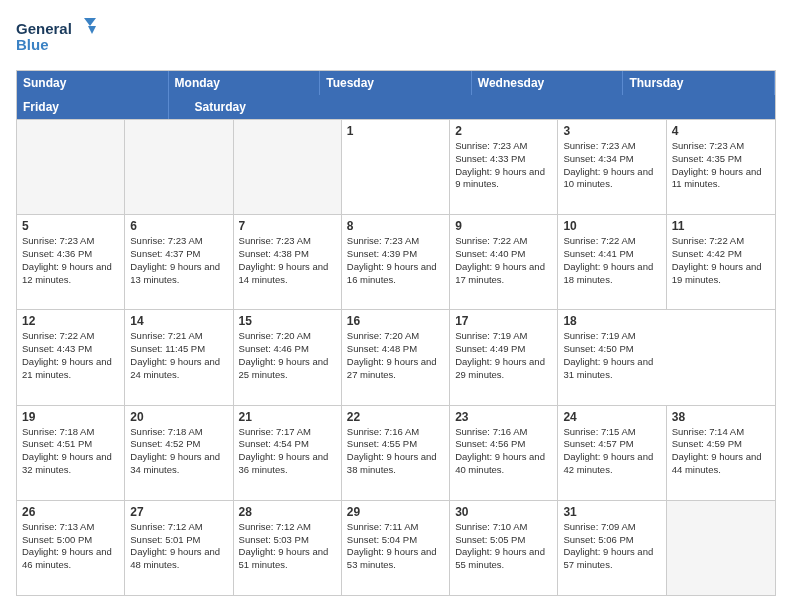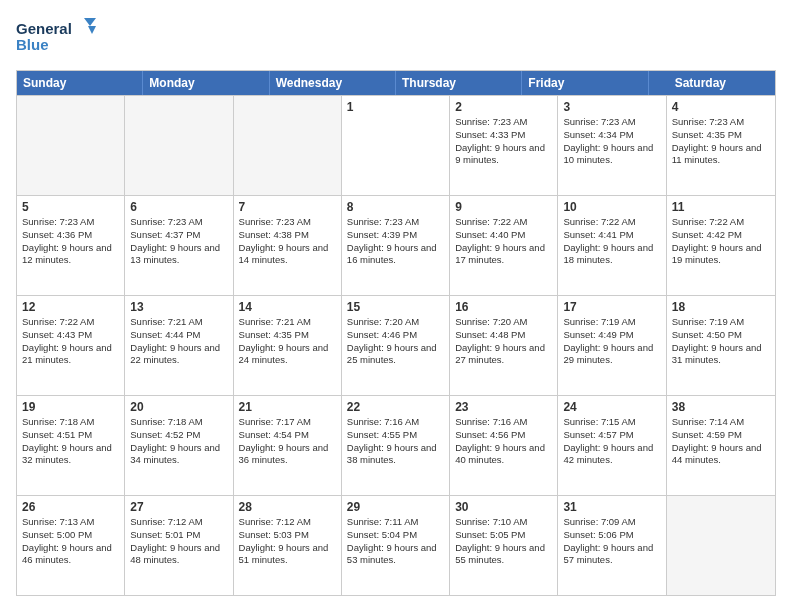--- a/index.html
+++ b/index.html
@@ -41,21 +41,21 @@
       color: #555;
     }
     .calendar {
       flex: 1;
       display: flex;
       flex-direction: column;
       border: 1px solid #ccc;
     }
     .cal-header {
       display: grid;
-      grid-template-columns: repeat(6, 1fr);
+      grid-template-columns: repeat(5, 1fr);
       background: #3b6db5;
     }
     .cal-header-cell {
       color: #fff;
       font-size: 12px;
       font-weight: bold;
       padding: 5px 6px;
       text-align: left;
       border-right: 1px solid #5a8ad0;
     }
@@ -110,20 +110,21 @@
     <div class="title-block">
       <div class="month-title"></div>
       <div class="location"></div>
     </div>
   </div>
 
   <div class="calendar">
     <div class="cal-header">
     <div class="cal-header-cell">Sunday</div>
         <div class="cal-header-cell">Monday</div>
+        <div class="cal-header-cell">Tuesday</div>
         <div class="cal-header-cell">Wednesday</div>
         <div class="cal-header-cell">Thursday</div>
         <div class="cal-header-cell">Friday</div>
         <div class="cal-header-cell">Saturday</div>
       </div>
     <div class="cal-body">
     <div class="cal-row">
           <div class="cal-cell empty"></div>
           <div class="cal-cell empty"></div>
           <div class="cal-cell empty"></div>
@@ -205,30 +206,23 @@
         </div>
         <div class="cal-row">
           <div class="cal-cell">
             <div class="day-number">12</div>
             <div class="cell-text">Sunrise: 7:22 AM
 Sunset: 4:43 PM
 Daylight: 9 hours
 and 21 minutes.</div>
           </div>
           <div class="cal-cell">
-            <div class="day-number">13</div>
-            <div class="cell-text">Sunrise: 7:21 AM
-Sunset: 4:44 PM
-Daylight: 9 hours
-and 22 minutes.</div>
-          </div>
-          <div class="cal-cell">
             <div class="day-number">14</div>
             <div class="cell-text">Sunrise: 7:21 AM
-Sunset: 4:35 PM
+Sunset: 11:45 PM
 Daylight: 9 hours
 and 24 minutes.</div>
           </div>
           <div class="cal-cell">
             <div class="day-number">15</div>
             <div class="cell-text">Sunrise: 7:20 AM
 Sunset: 4:46 PM
 Daylight: 9 hours
 and 25 minutes.</div>
           </div>

